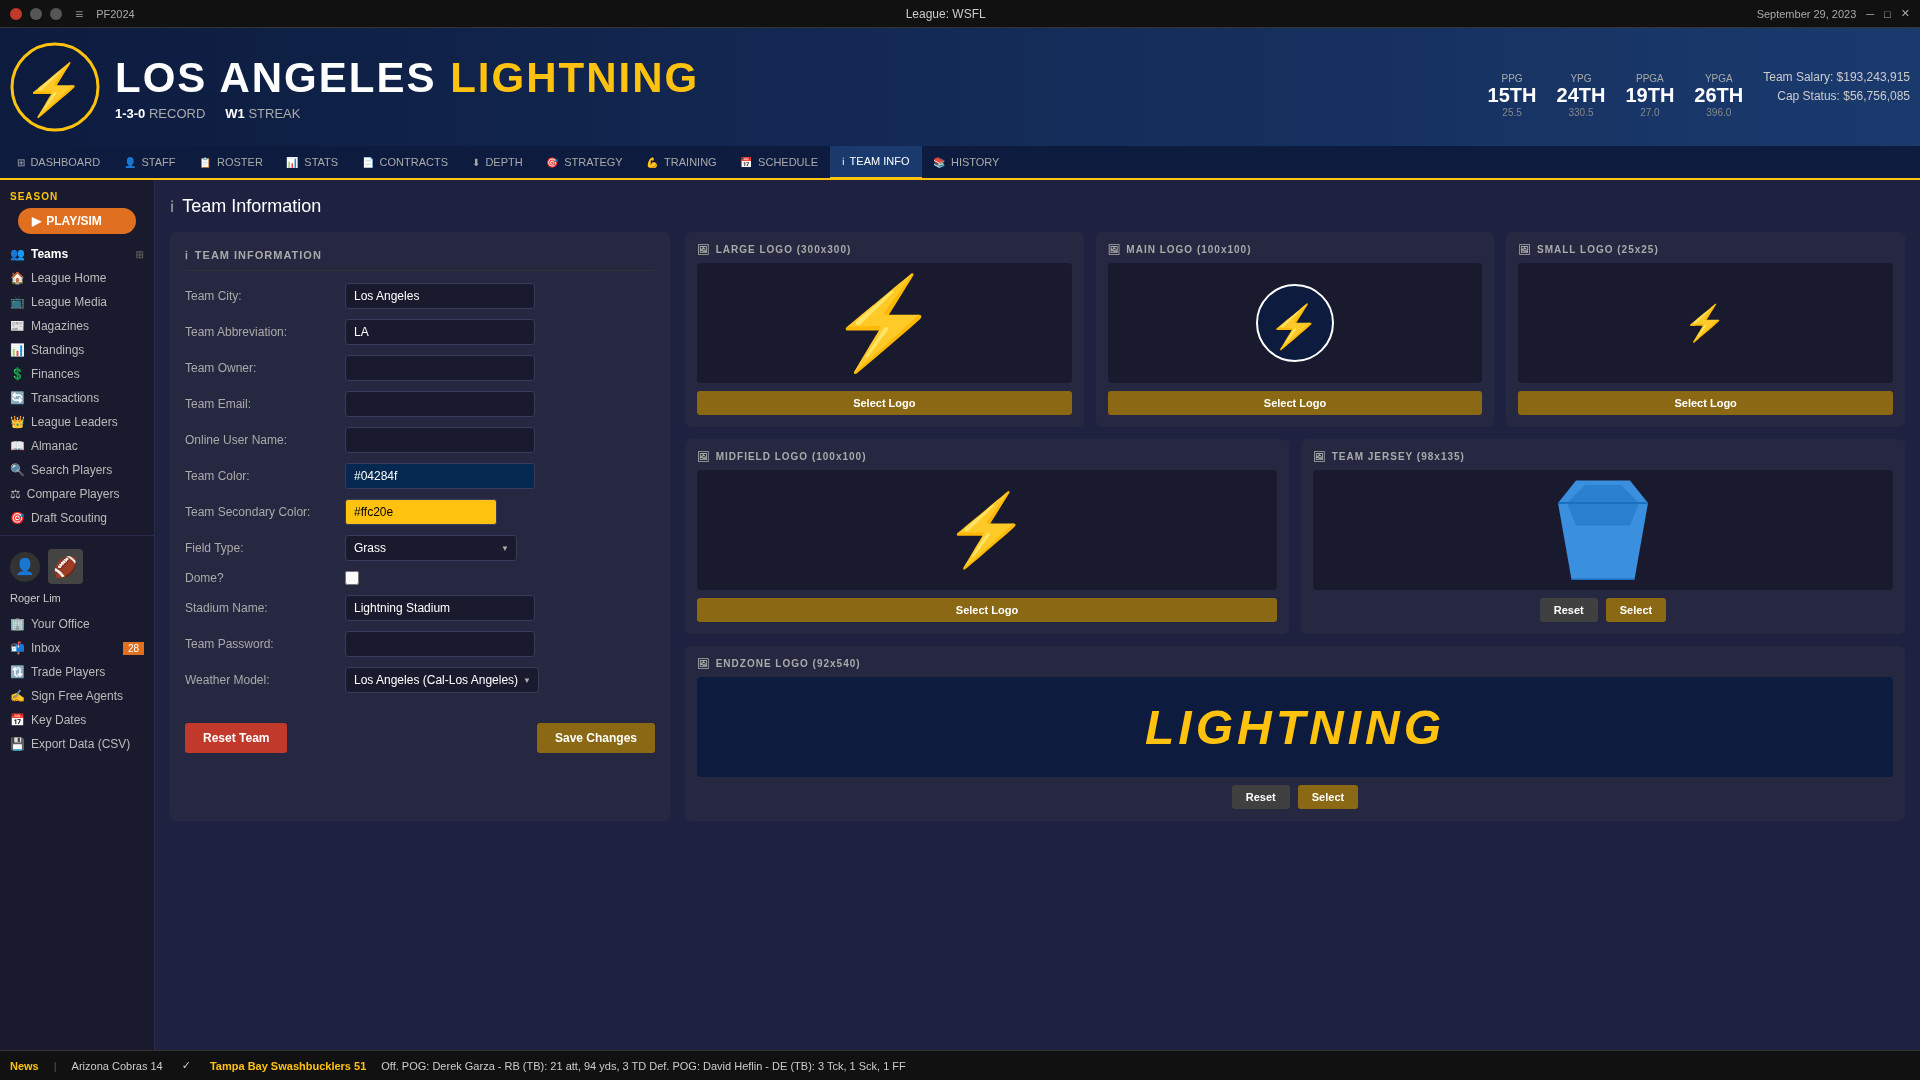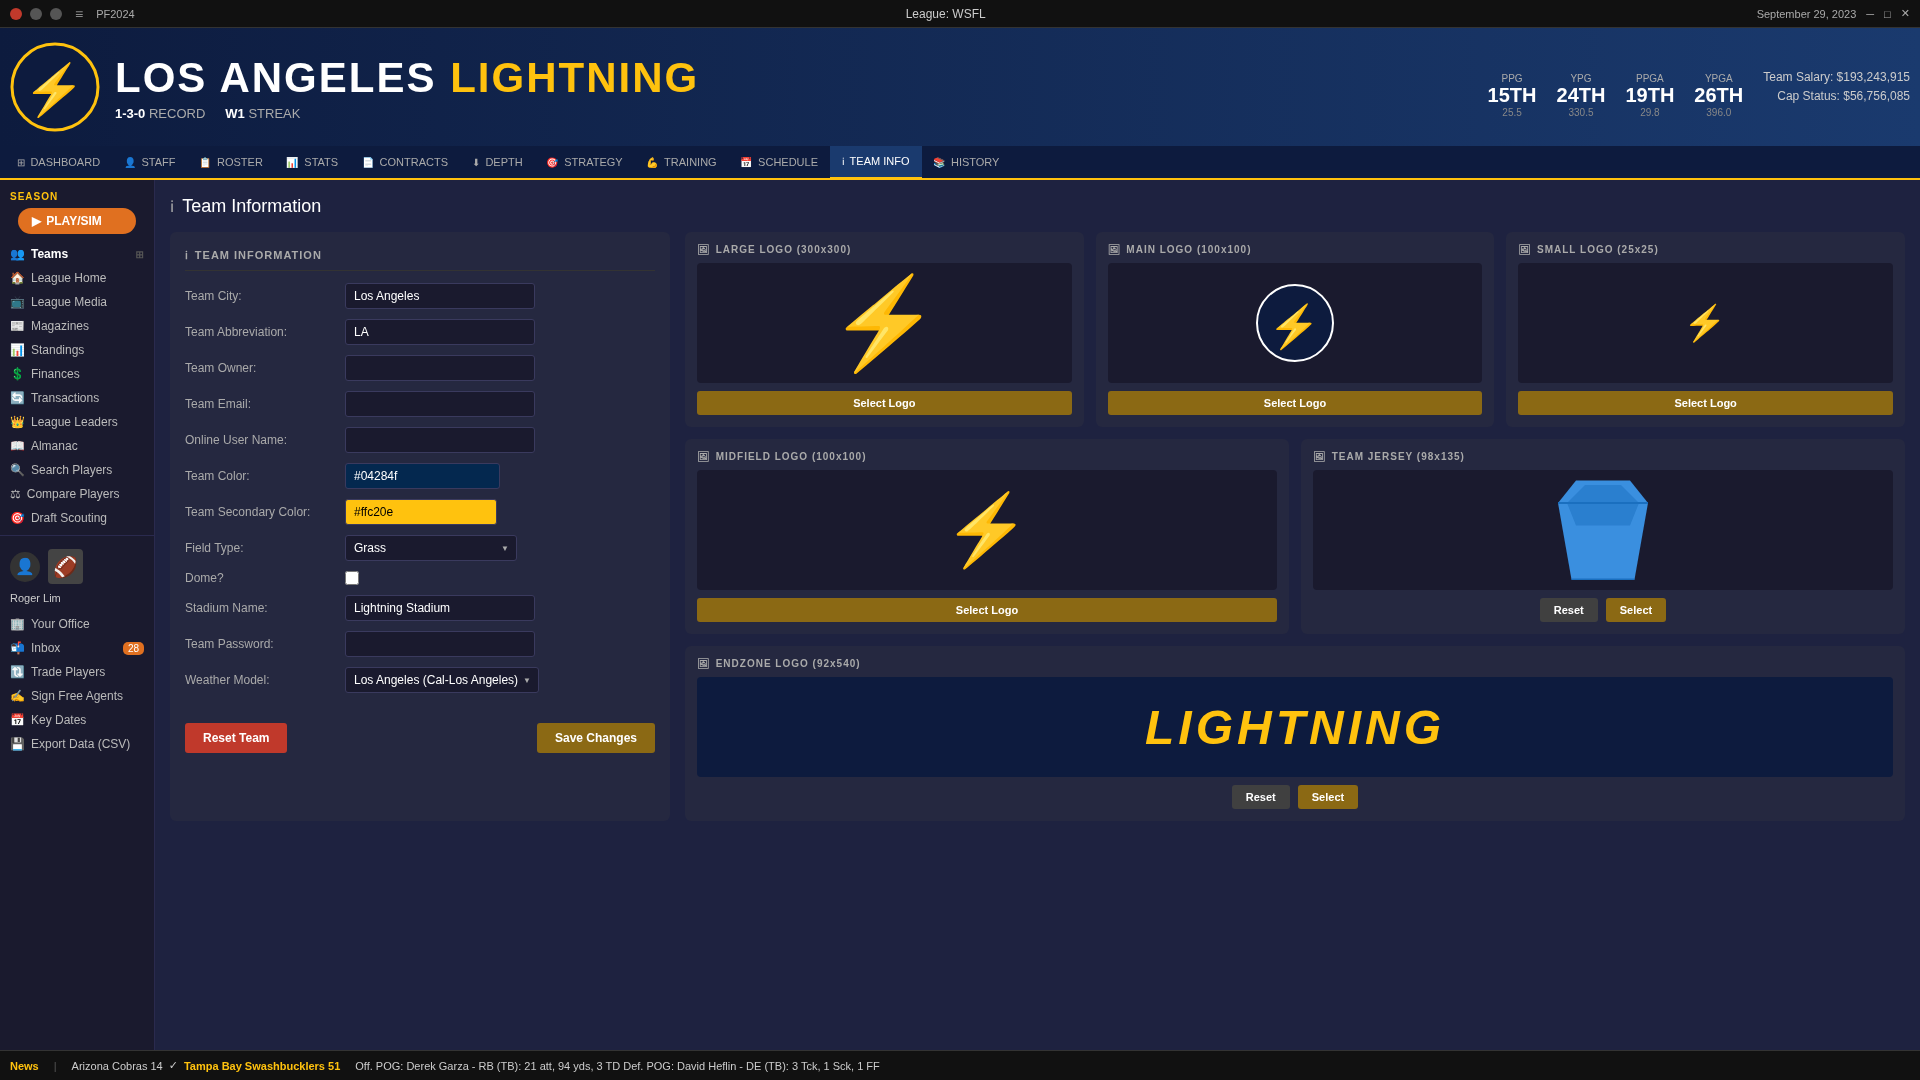--- a/index.html
+++ b/index.html
@@ -42,37 +42,37 @@
     
     .sidebar { width: 155px; background: #1a1a2e; border-right: 1px solid #2a2a4e; padding: 5px 0; flex-shrink: 0; overflow-y: auto; }
     .sidebar-section { padding: 6px 10px 2px 10px; }
     .season-label { font-size: 10px; color: #ffc20e; font-weight: bold; letter-spacing: 1px; }
     .play-sim-btn { background: #e07020; color: #fff; border: none; border-radius: 20px; padding: 6px 14px; font-size: 12px; font-weight: bold; cursor: pointer; display: flex; align-items: center; gap: 5px; margin: 6px 8px; width: calc(100% - 16px); }
     .sidebar-item { display: flex; align-items: center; gap: 6px; padding: 5px 10px; color: #bbb; cursor: pointer; font-size: 12px; }
     .sidebar-divider { border: none; border-top: 1px solid #2a2a4e; margin: 5px 0; }
     .sidebar-user { display: flex; align-items: center; gap: 8px; padding: 8px 10px; }
     .user-avatar { width: 30px; height: 30px; background: #333; border-radius: 50%; display: flex; align-items: center; justify-content: center; font-size: 16px; }
     .user-helmet { width: 35px; height: 35px; background: #444; border-radius: 4px; display: flex; align-items: center; justify-content: center; font-size: 20px; }
-    .inbox-badge { background: #e07020; color: #fff; border-radius: 5px; padding: 1px 5px; font-size: 10px; margin-left: auto; }
+    .inbox-badge { background: #e07020; color: #fff; border-radius: 0; padding: 1px 5px; font-size: 10px; margin-left: auto; }
 
     
     .content { flex: 1; padding: 15px; overflow-y: auto; background: #1e2240; }
     .page-title { font-size: 18px; color: #fff; margin-bottom: 15px; display: flex; align-items: center; gap: 8px; }
     .page-title-icon { color: #aaa; font-size: 16px; }
 
     .content-grid { display: grid; grid-template-columns: 500px 1fr; gap: 15px; }
 
     
     .panel { background: #252840; border-radius: 6px; padding: 15px; }
     .panel-header { font-size: 11px; color: #aaa; font-weight: bold; letter-spacing: 1px; margin-bottom: 12px; display: flex; align-items: center; gap: 6px; border-bottom: 1px solid #333; padding-bottom: 8px; }
 
     .form-row { display: flex; align-items: center; margin-bottom: 10px; }
     .form-label { width: 160px; color: #aaa; font-size: 12px; flex-shrink: 0; }
     .form-input { background: #1a1a2e; border: 1px solid #3a3a5e; color: #fff; padding: 5px 8px; border-radius: 3px; font-size: 12px; width: 190px; }
-    .color-input { background: #04284f; border: 1px solid #3a3a5e; color: #fff; padding: 5px 8px; border-radius: 3px; font-size: 12px; width: 155px; }
+    .color-input { background: #04284f; border: 1px solid #3a3a5e; color: #fff; padding: 5px 8px; border-radius: 3px; font-size: 12px; width: 190px; }
     .color-input-gold { background: #ffc20e; border: 1px solid #3a3a5e; color: #000; padding: 5px 8px; border-radius: 3px; font-size: 12px; width: 152px; }
     .form-select { background: #1a1a2e; border: 1px solid #3a3a5e; color: #fff; padding: 5px 8px; border-radius: 3px; font-size: 12px; width: 172px; appearance: none; cursor: pointer; }
     .form-checkbox { width: 14px; height: 14px; }
 
     .btn-reset-team { background: #c0392b; color: #fff; border: none; border-radius: 3px; padding: 8px 18px; font-size: 12px; cursor: pointer; font-weight: bold; }
     .btn-save { background: #8B6914; color: #fff; border: none; border-radius: 3px; padding: 8px 18px; font-size: 12px; cursor: pointer; font-weight: bold; }
 
     
     .logos-grid { display: flex; flex-direction: column; gap: 12px; }
     .logos-row { display: grid; grid-template-columns: 1fr 1fr 1fr; gap: 12px; }
@@ -89,21 +89,21 @@
     .endzone-display { background: #0d1b3e; border-radius: 4px; height: 100px; display: flex; align-items: center; justify-content: center; margin-bottom: 8px; }
     .endzone-text { font-size: 48px; font-weight: 900; color: #ffc20e; text-transform: uppercase; letter-spacing: 4px; font-style: italic; }
 
     
     .jersey-display { background: #1a1a2e; border-radius: 4px; height: 120px; display: flex; align-items: center; justify-content: center; margin-bottom: 8px; }
 
     
     .news-bar { height: 30px; background: #111; border-top: 1px solid #333; display: flex; align-items: center; padding: 0 10px; gap: 15px; font-size: 11px; }
     .news-label { color: #ffc20e; font-weight: bold; flex-shrink: 0; }
     .news-text { color: #ccc; }
-    .news-score { display: flex; align-items: center; gap: 6px; justify-content: center; }
+    .news-score { display: flex; align-items: center; gap: 19px; justify-content: center; }
     .team-win { color: #ffc20e; font-weight: bold; }
 
     .form-buttons { display: flex; justify-content: space-between; margin-top: 20px; padding-top: 10px; }
 
     .select-wrapper { position: relative; display: inline-block; }
     .select-wrapper::after { content: '▼'; position: absolute; right: 8px; top: 50%; transform: translateY(-50%); color: #aaa; font-size: 8px; pointer-events: none; }
   </style>
 </head>
 <body>
 
@@ -148,21 +148,21 @@
       <div class="stat-sub">25.5</div>
     </div>
     <div class="stat-box">
       <div class="stat-label">YPG</div>
       <div class="stat-rank">24TH</div>
       <div class="stat-sub">330.5</div>
     </div>
     <div class="stat-box">
       <div class="stat-label">PPGA</div>
       <div class="stat-rank">19TH</div>
-      <div class="stat-sub">29.8</div>
+      <div class="stat-sub">27.0</div>
     </div>
     <div class="stat-box">
       <div class="stat-label">YPGA</div>
       <div class="stat-rank">26TH</div>
       <div class="stat-sub">396.0</div>
     </div>
     <div class="team-salary">
       <div>Team Salary: $193,243,915</div>
       <div>Cap Status: $56,756,085</div>
     </div>

